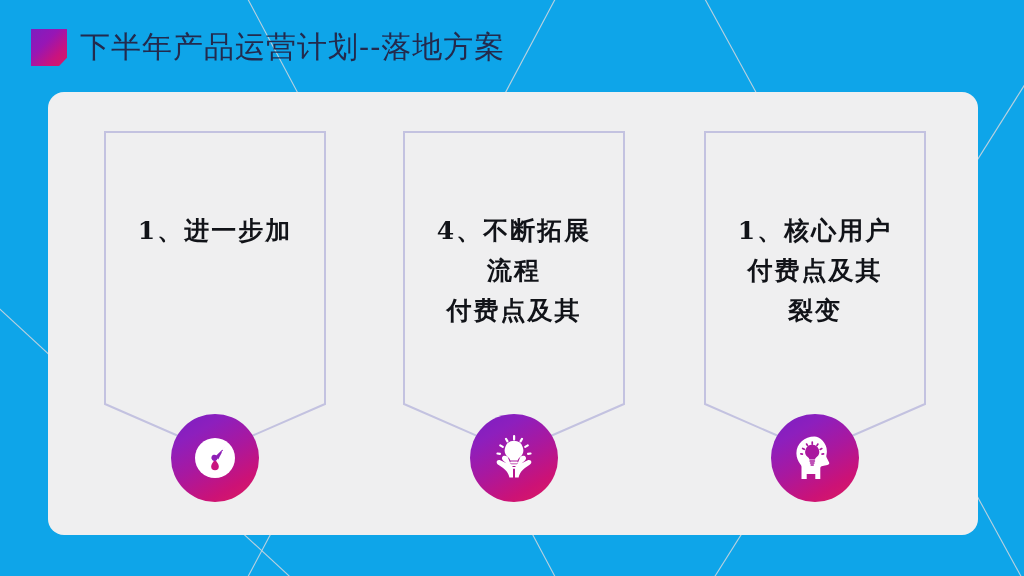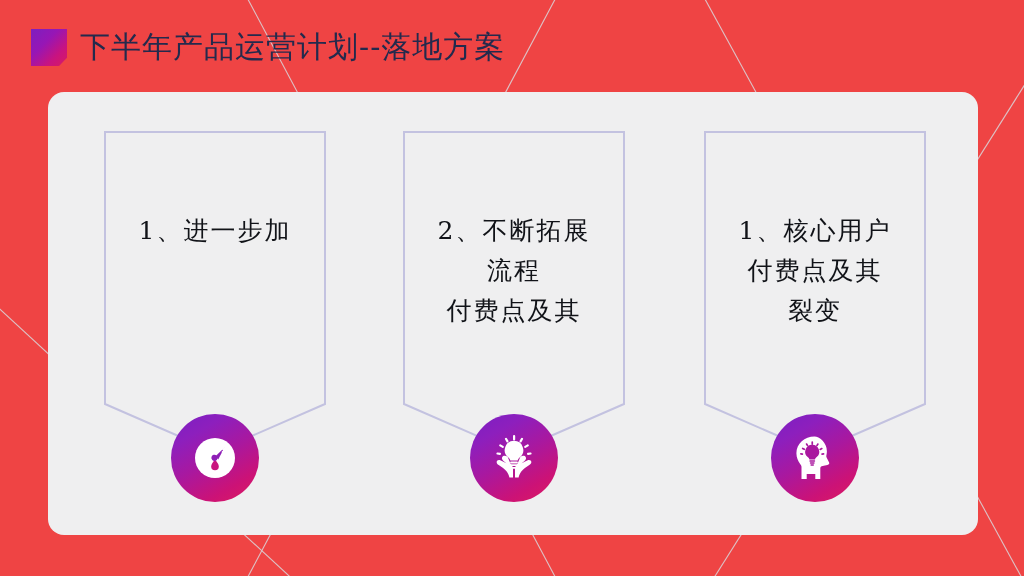--- a/index.html
+++ b/index.html
@@ -15,21 +15,21 @@
     background:#ffffff;
     position:relative;
   }
 
   
   .slide {
     position:absolute;
     inset:0;
     width:1024px;
     height:576px;
-    background:#ef4444;
+    background:#0ea5e9;
     overflow:hidden;
   }
 
   
   .bg-lines {
     position:absolute;
     inset:0;
     pointer-events:none;
     z-index:0;
   }
@@ -97,20 +97,21 @@
   }
 
   
   .cards {
     position:absolute;
     left:0; top:0;
     width:1024px;
     height:500px;
     z-index:4;
     pointer-events:none;
+    font-weight:bold;
   }
   .card {
     position:absolute;
     width:222px;
     pointer-events:auto;
   }
   .card-1 { left:104px; top:131px; }
   .card-2 { left:403px; top:131px; }
   .card-3 { left:704px; top:131px; }
 
@@ -185,21 +186,21 @@
       <div class="card-body">
         <span class="ln">1、进一步加</span>
       </div>
     </div>
 
     <div class="card card-2">
       <svg class="card-shape" width="222" height="322" viewBox="0 0 222 322">
         <path d="M1 1 H221 V273 L111 321 L1 273 Z" fill="none" stroke="#c3c2e0" stroke-width="2"></path>
       </svg>
       <div class="card-body">
-        <span class="ln">2、不断拓展</span>
+        <span class="ln">4、不断拓展</span>
         <span class="ln">流程</span>
         <span class="ln">付费点及其</span>
       </div>
     </div>
 
     <div class="card card-3">
       <svg class="card-shape" width="222" height="322" viewBox="0 0 222 322">
         <path d="M1 1 H221 V273 L111 321 L1 273 Z" fill="none" stroke="#c3c2e0" stroke-width="2"></path>
       </svg>
       <div class="card-body">

